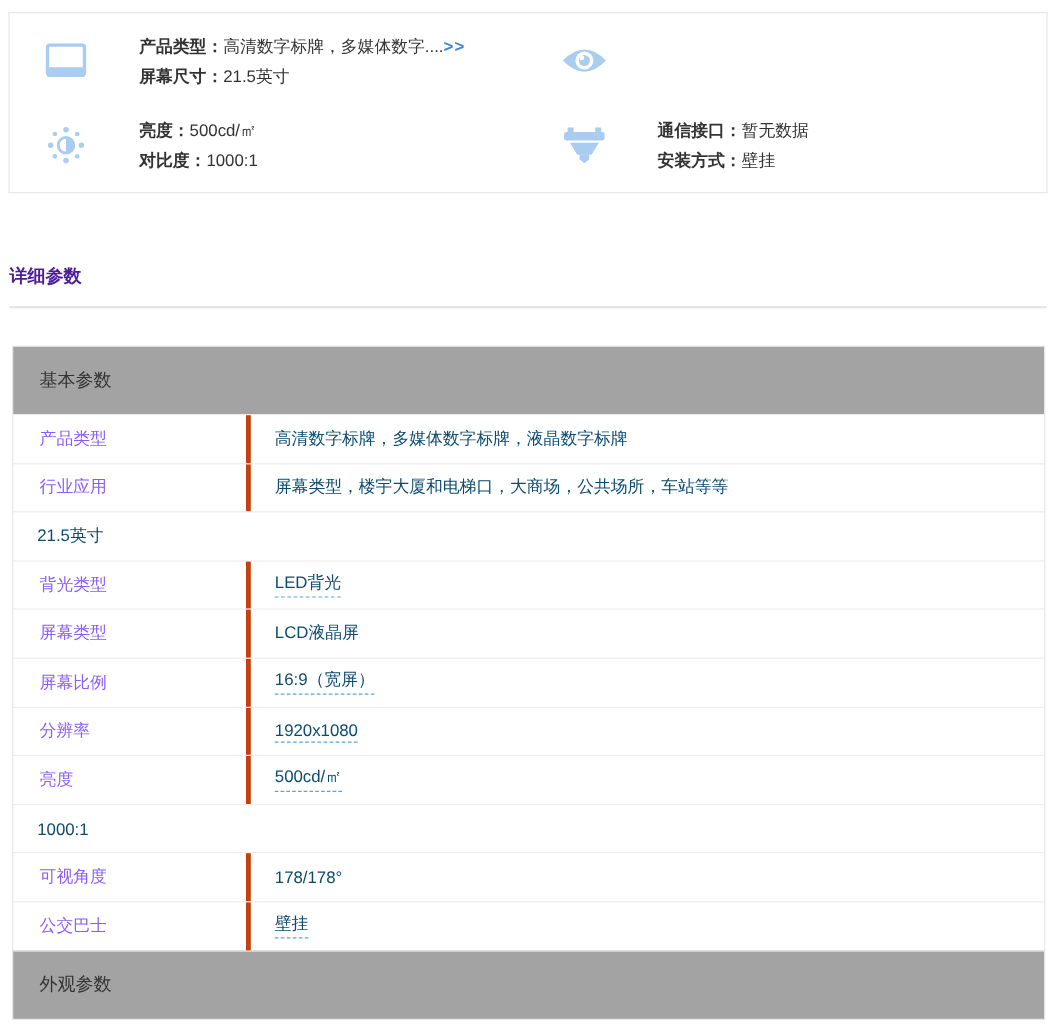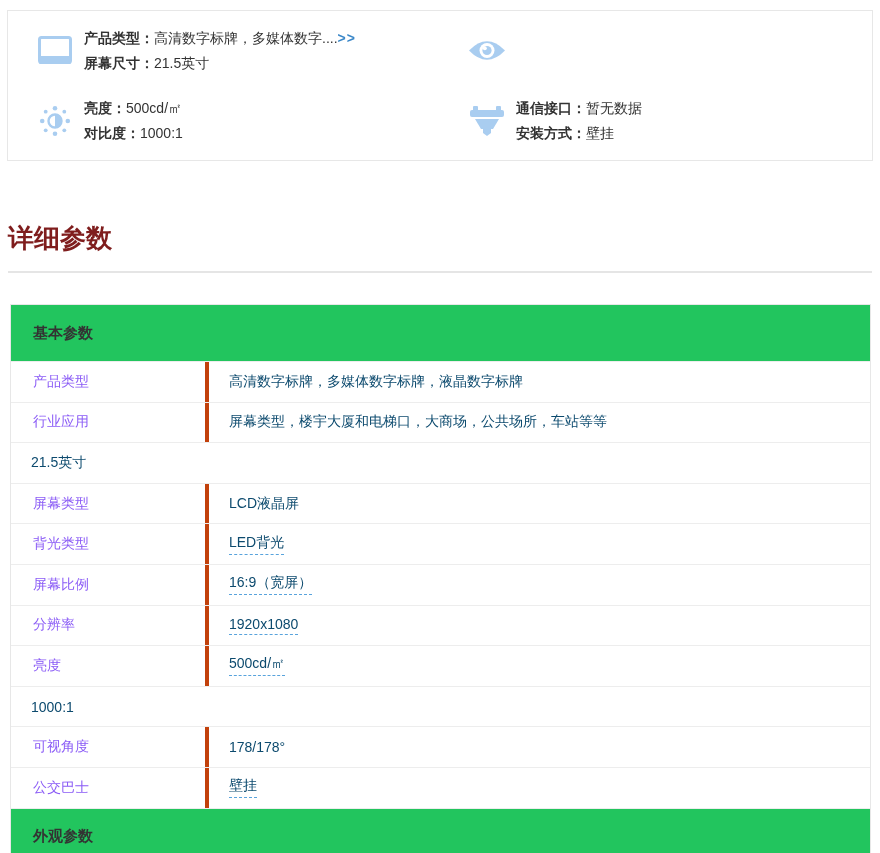--- a/index.html
+++ b/index.html
@@ -6,37 +6,37 @@
   html,body { width:880px; height:853px; background:#ffffff; overflow:hidden;
               font-family:"Liberation Sans","DejaVu Sans",sans-serif; }
 
   
   .quick-card {
     margin:10px 7px 0 7px; height:151px;
     border:1px solid #e7e7e7; background:#fff;
     display:grid; grid-template-columns:1fr 1fr;
     align-content:center; row-gap:20px; padding:4px 0;
   }
-  .qc-item { display:flex; align-items:center; padding-left:28px; }
+  .qc-item { display:flex; align-items:center; padding-left:28px;gap:32px; }
   .qc-icon { width:38px; display:flex; justify-content:center; align-items:center;
              margin-right:10px; flex-shrink:0; }
   .qc-lines { font-size:14px; color:#333; line-height:25px; white-space:nowrap; }
   .qc-label { font-weight:bold; color:#333; }
   .qc-value { color:#333; }
   .qc-link  { color:#3a87c8; font-weight:bold; cursor:pointer; letter-spacing:1px; }
 
   
-  .section-title { margin:60px 0 0 8px; font-size:26px; font-weight:bold; color:#7f1d1d;font-family:Liberation Mono, monospace; }
+  .section-title { margin:60px 0 0 8px; font-size:15px; font-weight:bold; color:#4c1d95;font-family:Liberation Mono, monospace; }
   .title-divider { height:2px; background:#e5e5e5; margin:15px 8px 0 8px; }
 
   
   .spec-table { margin:31px 9px 0 10px; border:1px solid #e7e7e7; background:#fff; }
   .group-header {
-    height:56px; background:#22c55e; display:flex; align-items:center;
-    padding-left:22px; font-size:15px; font-weight:bold; color:#333;
+    height:56px; background:#a3a3a3; display:flex; align-items:center;
+    padding-left:22px; font-size:15px; font-weight:normal; color:#333;
   }
   .group-header.second { border-top:1px solid #ededed; height:57px; }
   .spec-row { display:flex; height:40.6px; border-top:1px solid #ededed; }
   .cell-label {
     width:198px; flex-shrink:0; display:flex; align-items:center;
     padding-left:22px; border-right:4px solid #c2410c;
     font-size:14px; color:#8b5cf6;
   }
   .cell-value {
     flex:1; display:flex; align-items:center;
@@ -136,29 +136,29 @@
     <div class="cell-value">
         <span>屏幕类型，楼宇大厦和电梯口，大商场，公共场所，车站等等</span>
       </div>
   </div>
   <div class="spec-row">
     <div class="cell-value">
         <span>21.5英寸</span>
       </div>
   </div>
   <div class="spec-row">
+    <div class="cell-label">背光类型</div>
+    <div class="cell-value">
+        <span class="dashed">LED背光</span>
+      </div>
+  </div>
+  <div class="spec-row">
     <div class="cell-label">屏幕类型</div>
     <div class="cell-value">
         <span>LCD液晶屏</span>
-      </div>
-  </div>
-  <div class="spec-row">
-    <div class="cell-label">背光类型</div>
-    <div class="cell-value">
-        <span class="dashed">LED背光</span>
       </div>
   </div>
   <div class="spec-row">
     <div class="cell-label">屏幕比例</div>
     <div class="cell-value">
         <span class="dashed">16:9（宽屏）</span>
       </div>
   </div>
   <div class="spec-row">
     <div class="cell-label">分辨率</div>

